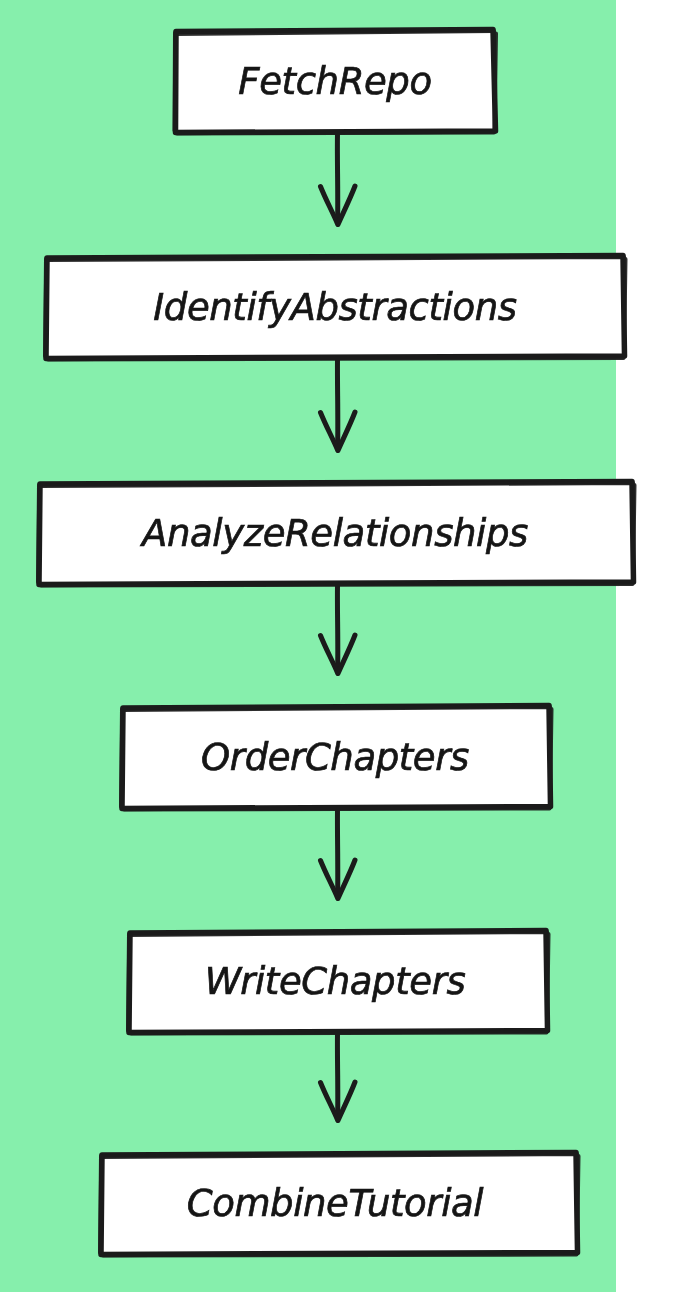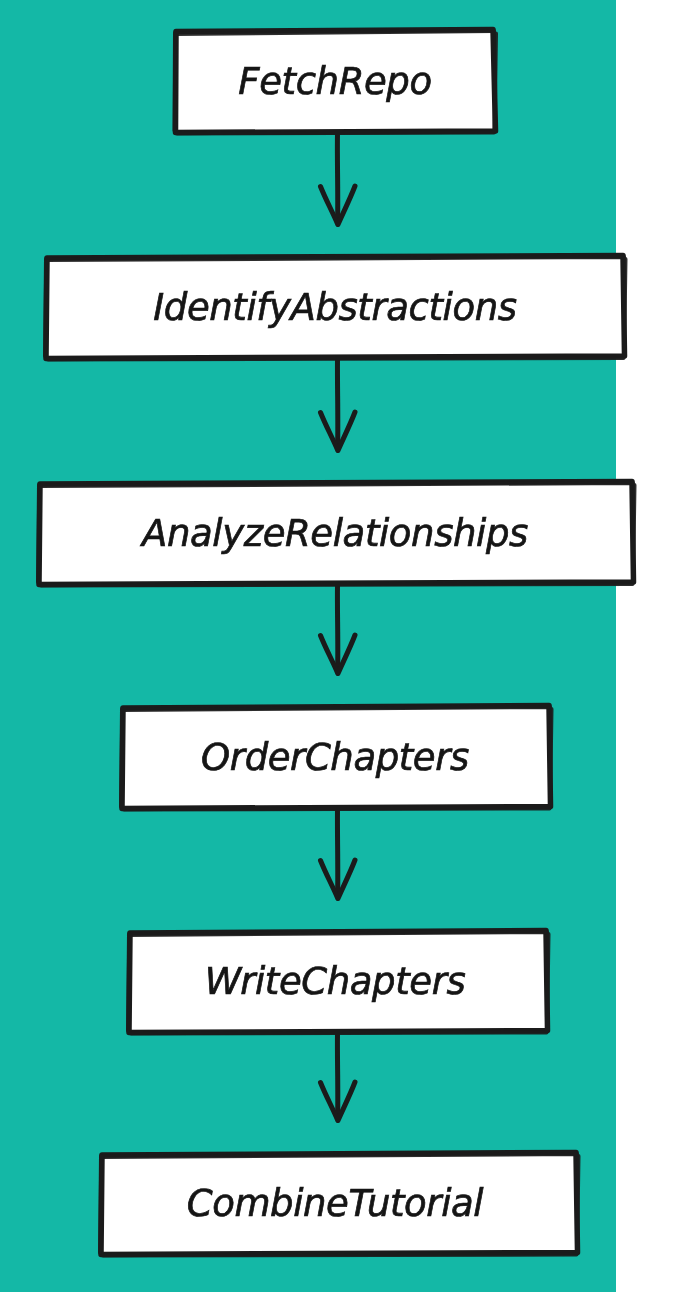--- a/index.html
+++ b/index.html
@@ -11,21 +11,21 @@
   body {
     width: 674px;
     height: 1292px;
     overflow: hidden;
     font-family: "DejaVu Sans", sans-serif;
   }
   #diagram-root {
     position: relative;
     width: 616px;
     height: 1292px;
-    background: #14b8a6;
+    background: #86efac;
   }
   #flow-svg {
     position: absolute;
     left: 0;
     top: 0;
     width: 674px;
     height: 1292px;
     display: block;
   }
   .node-label {

